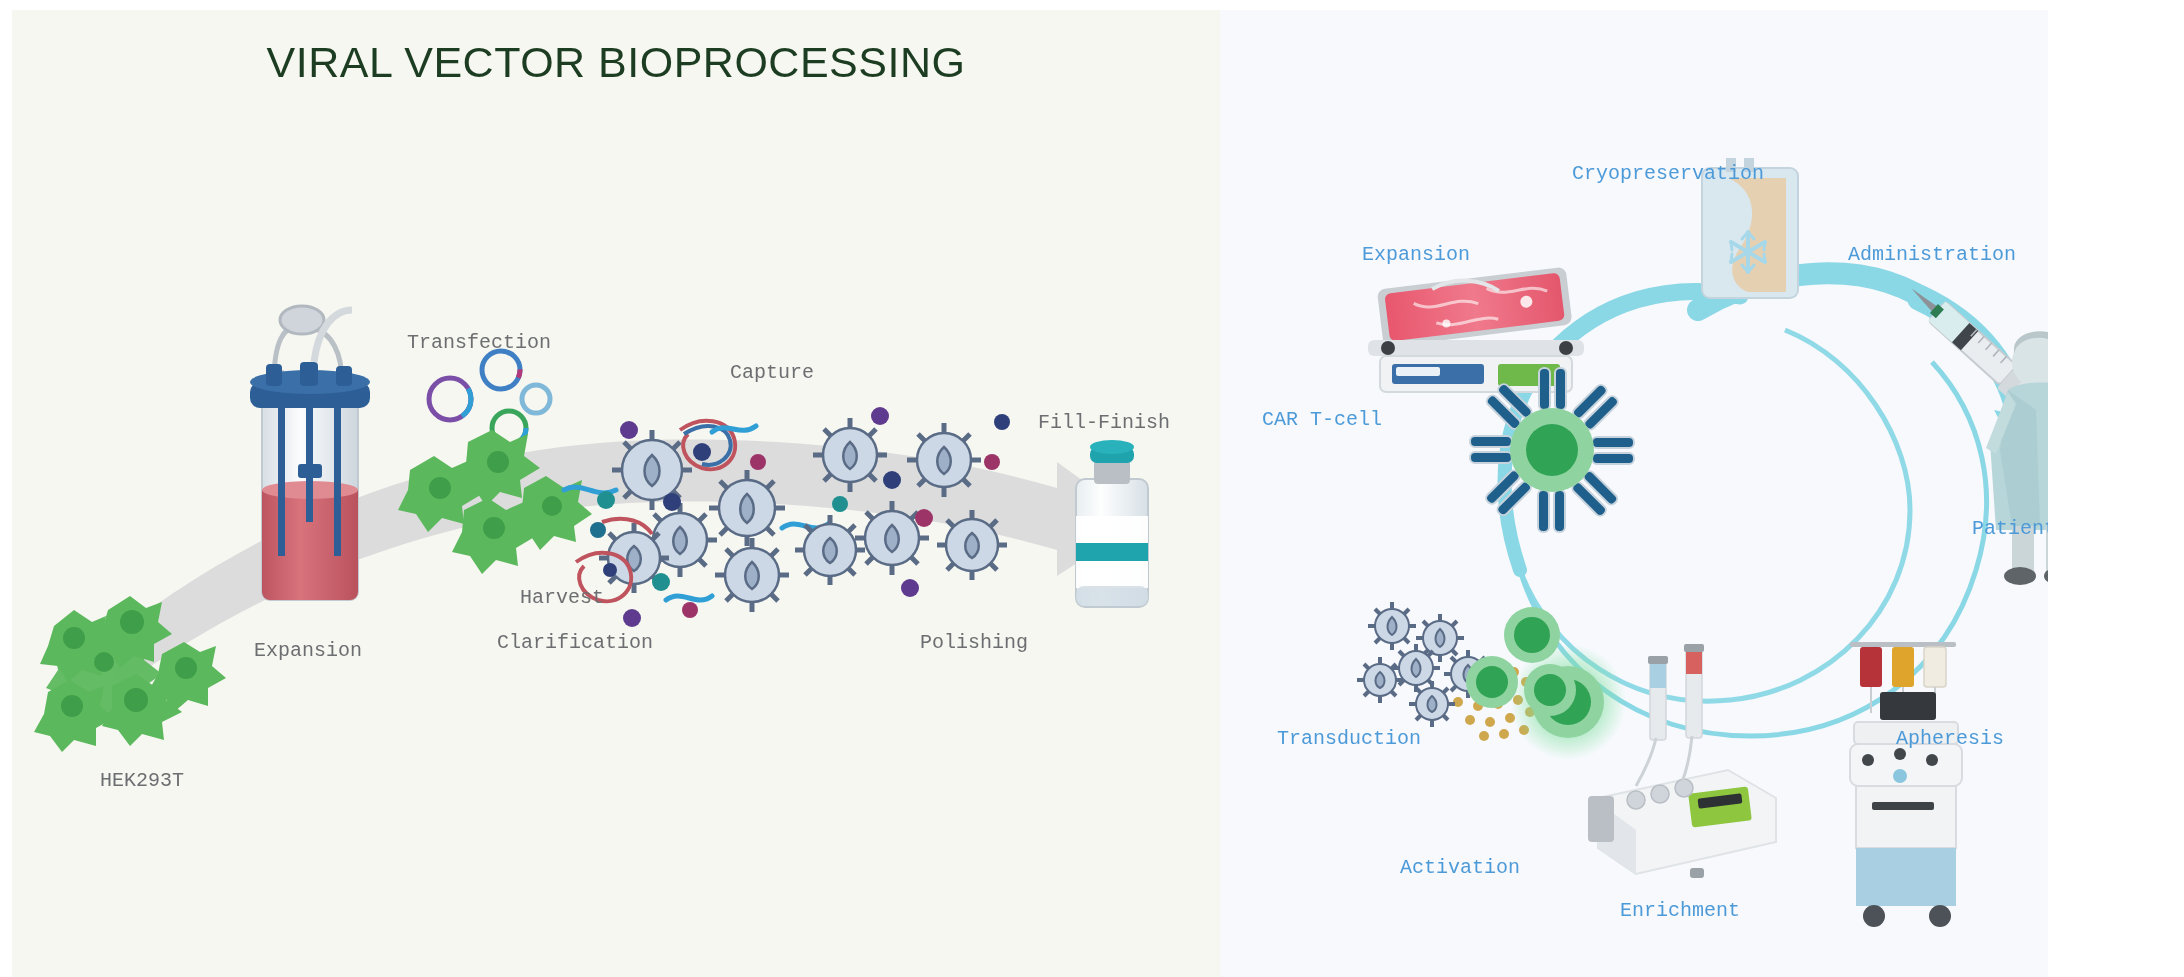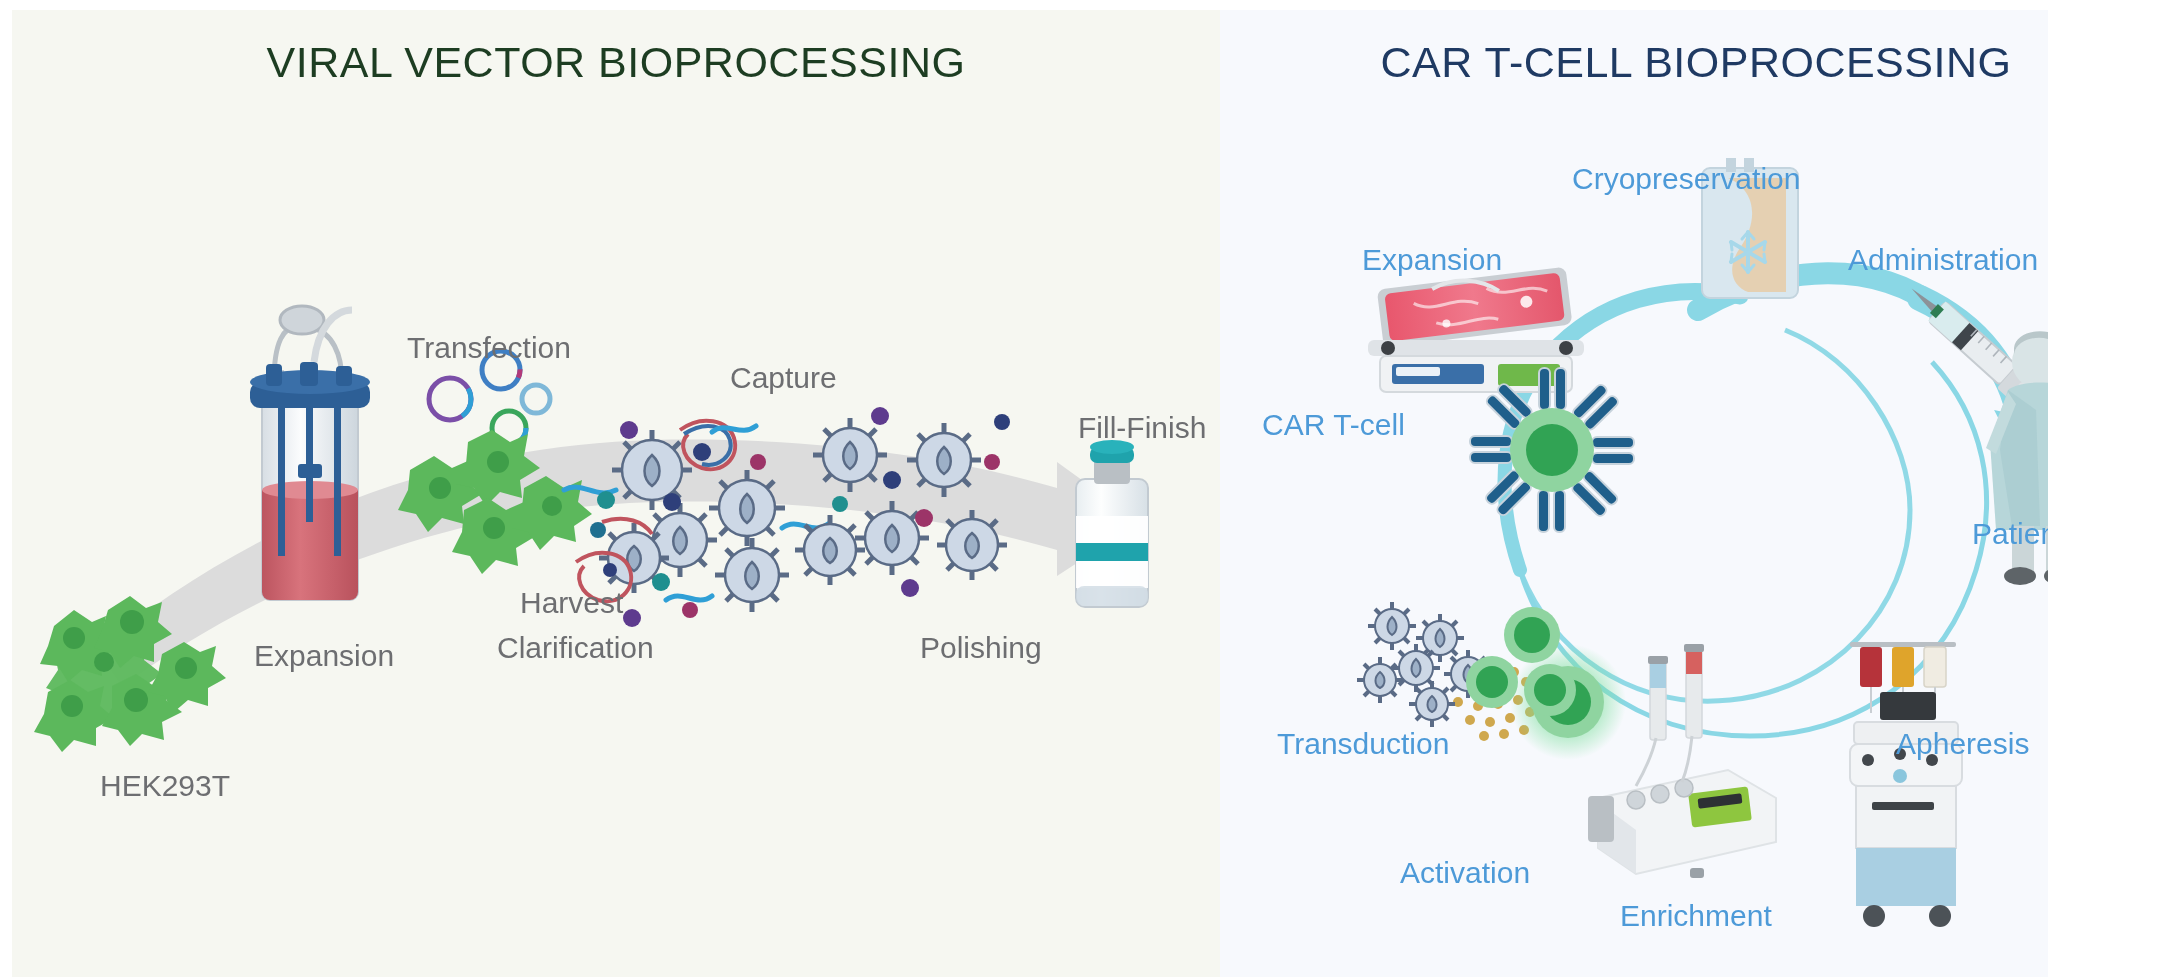--- a/index.html
+++ b/index.html
@@ -41,24 +41,25 @@
     font-size: 43px;
     letter-spacing: 0.5px;
     font-weight: 400;
     white-space: nowrap;
   }
   #title-left { color: #1d3d22; }
   #title-right { color: #1f3a63; }
 
   .lbl {
     position: absolute;
-    font-size: 30px;
+    font-size: 20px;
     line-height: 1.08;
     white-space: nowrap;
     font-weight: 400;
+    font-family: Liberation Mono, monospace;
   }
   .lbl-gray { color: #6d6e71; }
   .lbl-blue { color: #4d9ad8; }
 
   svg.layer {
     position: absolute;
     left: 0; top: 0;
     width: 100%; height: 100%;
     overflow: visible;
   }
@@ -375,26 +376,25 @@
       </g>
     </svg>
 
     <div class="lbl lbl-gray" style="left:88px; top:760px;text-align:center;">HEK293T</div>
     <div class="lbl lbl-gray" style="left:242px; top:630px;">Expansion</div>
     <div class="lbl lbl-gray" style="left:395px; top:322px;">Transfection</div>
     <div class="lbl lbl-gray" style="left:508px; top:577px;">Harvest</div>
     <div class="lbl lbl-gray" style="left:485px; top:622px;">Clarification</div>
     <div class="lbl lbl-gray" style="left:718px; top:352px;">Capture</div>
     <div class="lbl lbl-gray" style="left:908px; top:622px;">Polishing</div>
-    <div class="lbl lbl-gray" style="left:1026px; top:402px;margin-left:40px;">Fill-Finish</div>
+    <div class="lbl lbl-gray" style="left:1026px; top:402px;">Fill-Finish</div>
   </div>
 
   <div class="panel" id="panel-right">
 
-    <div class="panel-title" id="title-right">CAR T-CELL BIOPROCESSING</div>
 
     <svg class="layer" viewBox="0 0 952 967" preserveAspectRatio="none">
       <defs>
         <radialGradient id="glowGreen" cx="0.5" cy="0.5" r="0.5">
           <stop offset="0.55" stop-color="#7ddf9d" stop-opacity="0.55"></stop>
           <stop offset="1" stop-color="#7ddf9d" stop-opacity="0"></stop>
         </radialGradient>
         <linearGradient id="rockerMedia" x1="0" y1="0" x2="1" y2="0">
           <stop offset="0" stop-color="#e8576d"></stop>
           <stop offset="0.5" stop-color="#f0798c"></stop>

